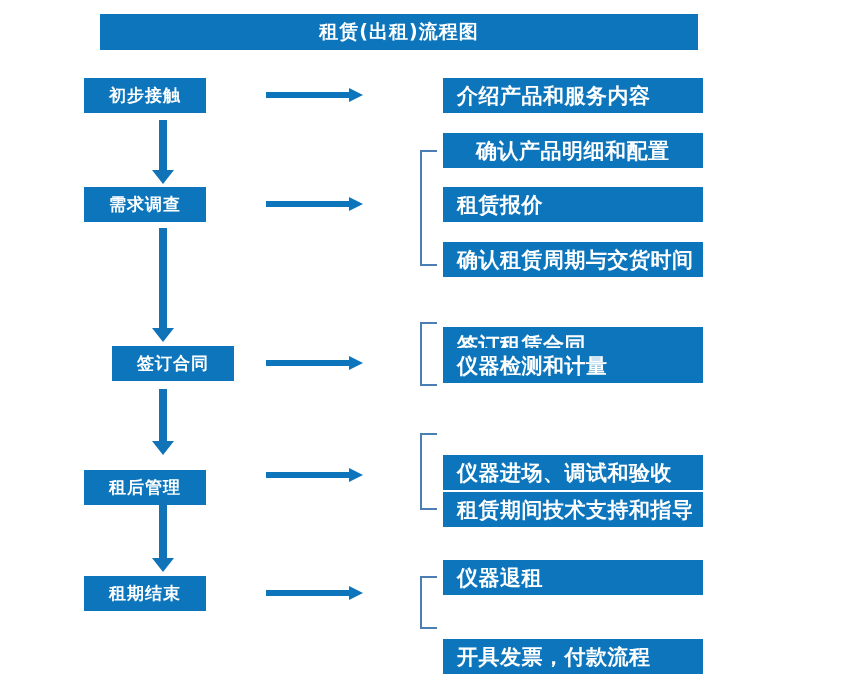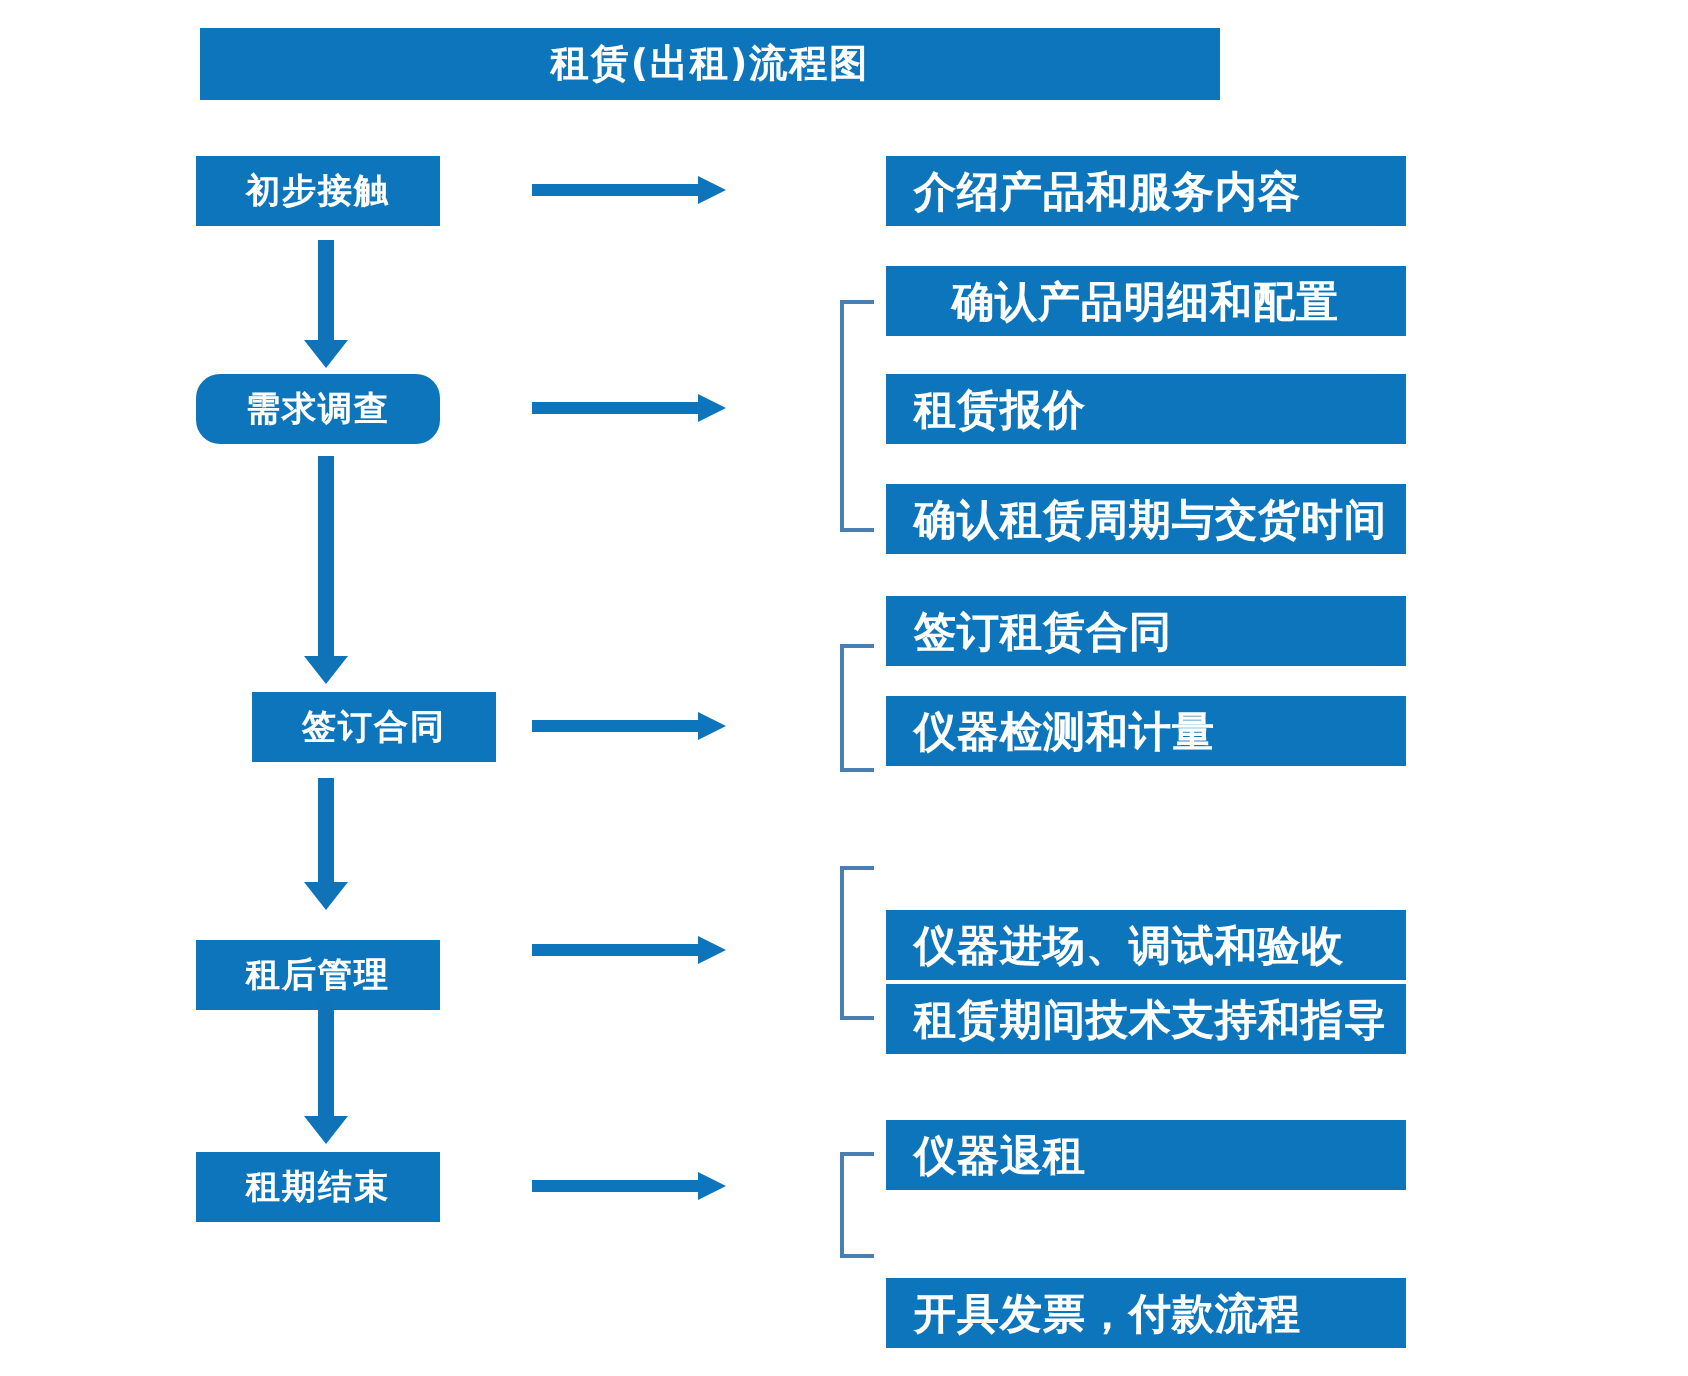--- a/index.html
+++ b/index.html
@@ -21,36 +21,36 @@
     top: 0;
     width: 844px;
     height: 688px;
   }
 
   
   .title-bar {
     position: absolute;
     left: 100px;
     top: 14px;
-    width: 510px;
+    width: 598px;
     height: 36px;
     background: #0c75bc;
     color: #ffffff;
     font-size: 19px;
     font-weight: bold;
     display: flex;
     align-items: center;
     justify-content: center;
     letter-spacing: 1px;
   }
 
   
   .stage-box {
     position: absolute;
-    left: 98px;
+    left: 84px;
     width: 122px;
     height: 35px;
     background: #0c75bc;
     color: #ffffff;
     font-size: 17px;
     font-weight: bold;
     display: flex;
     align-items: center;
     justify-content: center;
     letter-spacing: 1px;
@@ -136,21 +136,21 @@
 </style>
 </head>
 <body>
 
 <div id="canvas">
 
   <div class="title-bar">租赁(出租)流程图</div>
 
   <div class="stage-box" style="top:78px;">初步接触</div>
 
-  <div class="stage-box" style="top:187px;border-radius:12px;">需求调查</div>
+  <div class="stage-box" style="top:187px;">需求调查</div>
 
   <div class="stage-box" style="top:346px;margin-left:28px;">签订合同</div>
 
   <div class="stage-box" style="top:458px;margin-top:12px;">租后管理</div>
 
   <div class="stage-box" style="top:576px;">租期结束</div>
 
   <div class="v-arrow" style="top:120px; height:64px;">
     <div class="shaft" style="height:50px;"></div>
     <div class="head"></div>
@@ -205,21 +205,21 @@
   <div class="bracket" style="top:576px; height:53px;"></div>
 
   <div class="detail-box" style="top:78px;">介绍产品和服务内容</div>
 
   <div class="detail-box" style="top:133px;padding-left:33px;">确认产品明细和配置</div>
 
   <div class="detail-box" style="top:187px;">租赁报价</div>
 
   <div class="detail-box" style="top:242px;">确认租赁周期与交货时间</div>
 
-  <div class="detail-box" style="top:298px;">签订租赁合同</div>
+  <div class="detail-box" style="top:327px;">签订租赁合同</div>
 
   <div class="detail-box" style="top:348px;text-align:center;">仪器检测和计量</div>
 
   <div class="detail-box" style="top:424px;margin-top:31px;">仪器进场、调试和验收</div>
 
   <div class="detail-box" style="top:492px;">租赁期间技术支持和指导</div>
 
   <div class="detail-box" style="top:560px;">仪器退租</div>
 
   <div class="detail-box" style="top:611px;margin-top:28px;">开具发票，付款流程</div>

